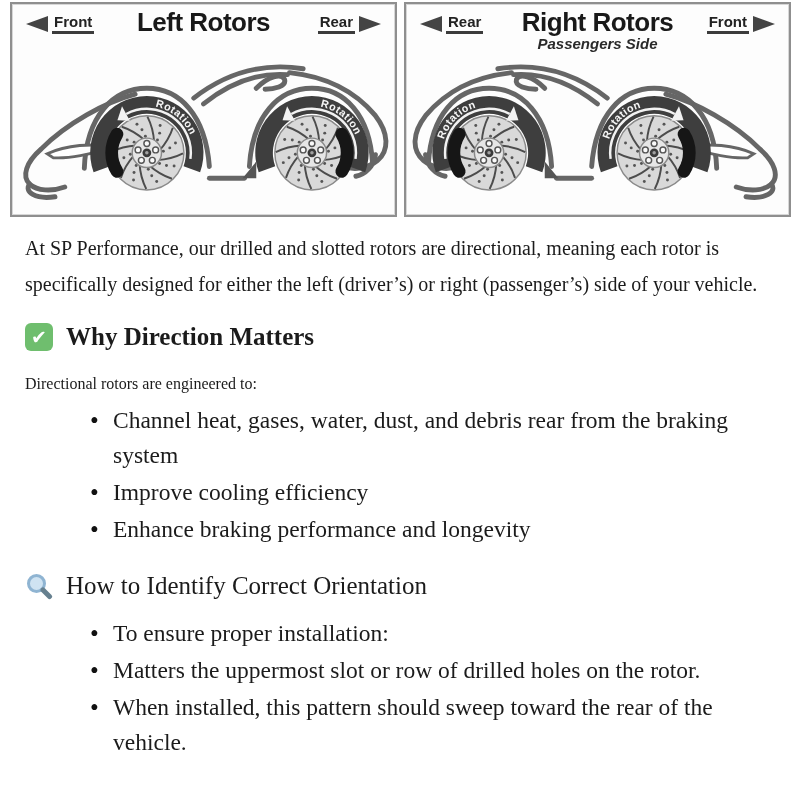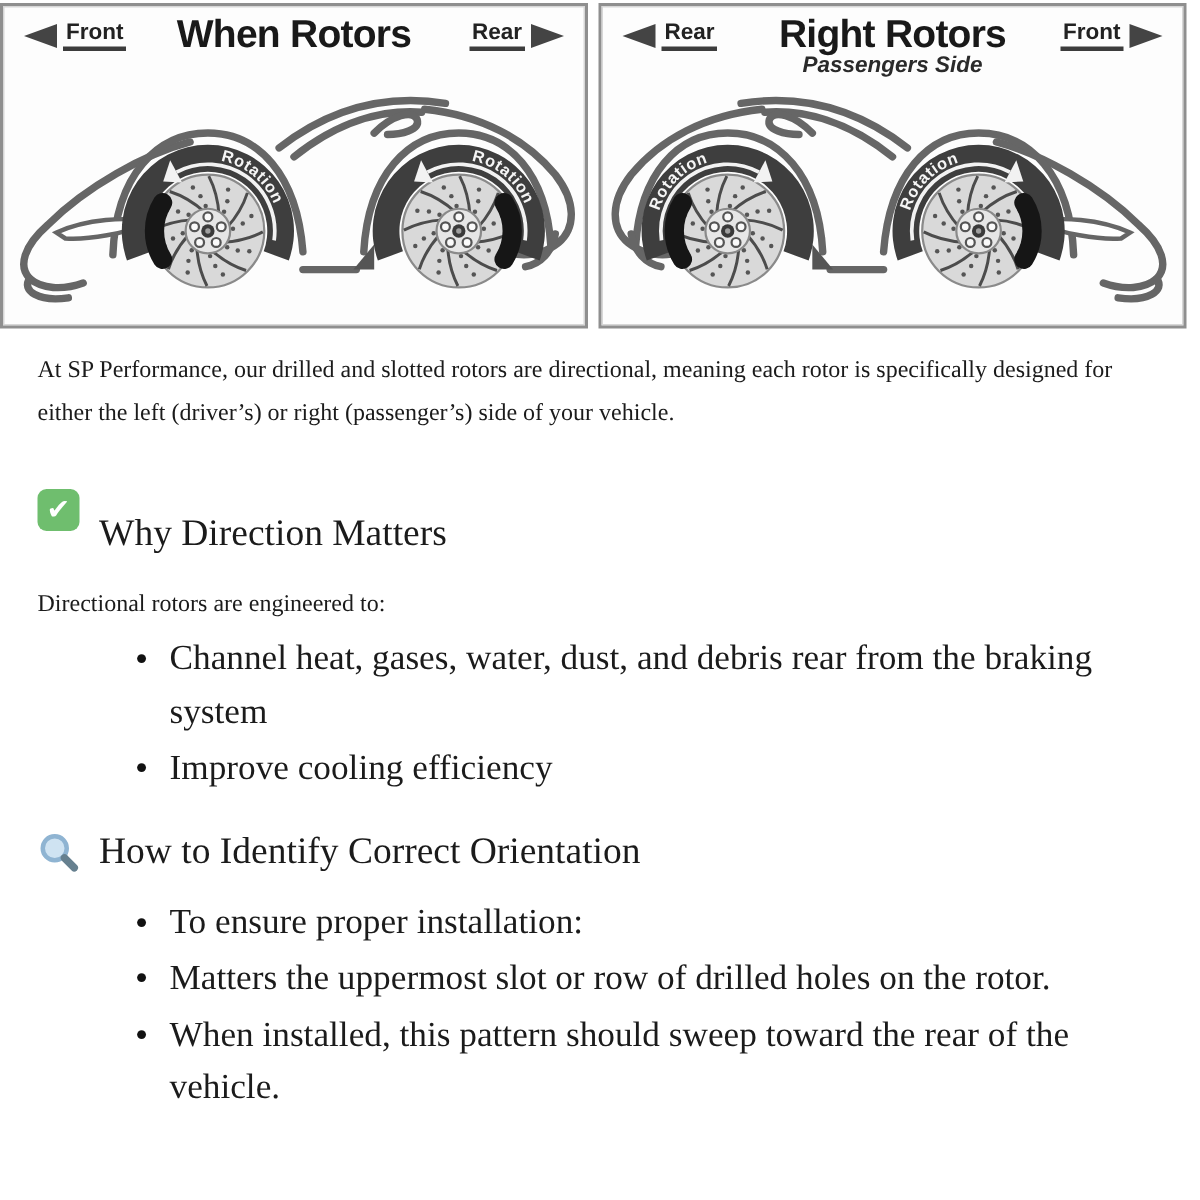--- a/index.html
+++ b/index.html
@@ -1,41 +1,41 @@
 <!DOCTYPE html>
 <html><head>
 <meta charset="utf-8">
 <style>
   html,body{margin:0;padding:0;background:#ffffff;}
   body{width:800px;height:800px;overflow:hidden;
        font-family:"Liberation Serif","DejaVu Serif",serif;color:#1b1b1b;}
 
   
-  .panels{display:flex;gap:7px;padding:2px 9px 0 0;}
+  .panels{display:flex;gap:7px;padding:2px 9px 0 10px;}
   .panel{flex:1;border:2px solid #8f8f8f;background:#fdfdfd;box-shadow:0 0 0 1px #d7d7d7 inset;}
   .panel-header{position:relative;height:50px;padding-top:5px;
                 font-family:"Liberation Sans","DejaVu Sans",sans-serif;}
   .panel-titles{text-align:center;line-height:1.05;}
   .panel-title{font-size:26px;font-weight:bold;letter-spacing:-0.5px;color:#191919;}
   .panel-subtitle{font-size:15px;font-weight:bold;font-style:italic;color:#2a2a2a;}
   .dir{position:absolute;top:9px;display:flex;align-items:center;gap:4px;}
   .dir-left{left:14px;}
   .dir-right{right:14px;}
   .dir-text{font-size:15px;font-weight:bold;color:#222;
             border-bottom:3px solid #3c3c3c;padding:0 2px 1px;}
   .tri{width:0;height:0;border-top:8px solid transparent;border-bottom:8px solid transparent;}
   .tri-left{border-right:22px solid #444;}
   .tri-right{border-left:22px solid #444;}
   svg.car{width:100%;display:block;}
 
   
   .article{padding:0 28px 0 25px;}
-  .intro{font-size:16px;line-height:1.78;margin:14px 0 20px;}
+  .intro{font-size:20px;line-height:1.78;margin:14px 0 20px;}
   .sec-heading{display:flex;align-items:center;gap:13px;font-size:25px;margin:20px 0 0;}
-  .sec-heading.bold .sec-heading-text{font-weight:normal;margin-top:32px;}
+  .sec-heading.bold .sec-heading-text{font-weight:bold;}
   .sec-heading.regular .sec-heading-text{font-weight:normal;}
   .check-icon{width:28px;height:28px;border-radius:6px;background:#6fbe6e;
               display:inline-flex;align-items:center;justify-content:center;
               color:#fff;font-size:19px;font-weight:bold;flex:0 0 auto;
               font-family:"DejaVu Sans",sans-serif;}
   .magnifier-icon{flex:0 0 auto;}
   .lead{font-size:16px;margin:24px 0 8px;}
   ul.bullets{list-style:none;margin:10px 0 24px;padding:0 0 0 88px;}
   ul.bullets li{position:relative;font-size:23.5px;line-height:1.5;margin:0 0 2px;}
   ul.bullets li::before{content:"\2022";position:absolute;left:-23px;top:-1px;
@@ -47,21 +47,21 @@
 
 <div class="panels">
 
   <figure class="panel" style="margin:0">
     <div class="panel-header">
       <div class="dir dir-left">
         <span class="tri tri-left"></span>
         <span class="dir-text">Front</span>
       </div>
       <div class="panel-titles">
-        <div class="panel-title">When Rotors</div>
+        <div class="panel-title">Left Rotors</div>
       </div>
       <div class="dir dir-right">
         <span class="dir-text">Rear</span>
         <span class="tri tri-right"></span>
       </div>
     </div>
     <svg class="car" id="car0" viewBox="0 0 392 160">
         <g>
           <path d="M126,36 C96,44 56,66 30,92 C14,106 10,120 18,128 C26,135 40,136 54,131" fill="none" stroke="#666" stroke-width="5" stroke-linecap="round"></path>
           <path d="M18,128 C12,136 24,144 44,141" fill="none" stroke="#666" stroke-width="5" stroke-linecap="round"></path>
@@ -309,20 +309,21 @@
   <h2 class="sec-heading bold">
     <span class="check-icon">✔</span>
     <span class="sec-heading-text">Why Direction Matters</span>
   </h2>
 
   <p class="lead">Directional rotors are engineered to:</p>
 
   <ul class="bullets">
     <li>Channel heat, gases, water, dust, and debris rear from the braking system</li>
     <li>Improve cooling efficiency</li>
+    <li>Enhance braking performance and longevity</li>
   </ul>
 
   <h2 class="sec-heading regular">
     <svg class="magnifier-icon" width="28" height="28" viewBox="0 0 28 28">
       <circle cx="11.5" cy="11.5" r="8" fill="#cfe3f2" stroke="#8fb4d2" stroke-width="3"></circle>
       <line x1="18" y1="18" x2="24.5" y2="24.5" stroke="#66808f" stroke-width="5" stroke-linecap="round"></line>
     </svg>
     <span class="sec-heading-text">How to Identify Correct Orientation</span>
   </h2>
 

